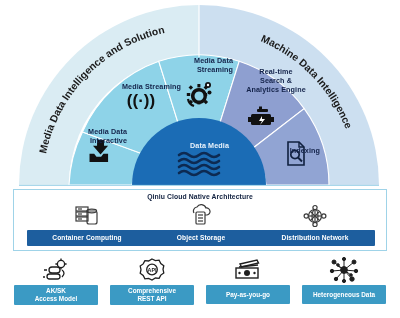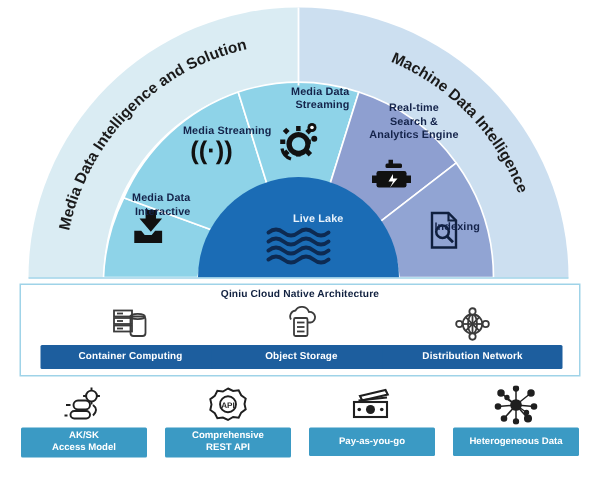--- a/index.html
+++ b/index.html
@@ -172,21 +172,21 @@
   </div>
   <div class="seg-text" style="left:240px;top:68px;width:72px;text-align:center;">
     <div>Real-time</div>
     <div>Search &amp;</div>
     <div>Analytics Engine</div>
   </div>
   <div class="seg-text" style="left:272px;top:135px;width:48px;margin-top:12px;">
     <div>Indexing</div>
   </div>
   <div class="seg-text" style="left:169px;top:142px;width:60px;color:#e8f2fb;">
-    <div>Live Lake</div>
+    <div>Data Media</div>
   </div>
 
   <div id="panel">
     <div id="panel-title">Qiniu Cloud Native Architecture</div>
 
     <div class="panel-col" style="left:13px;">
       <div class="ic">
         <svg width="26" height="24" viewBox="0 0 26 24">
           <g fill="none" stroke="#3b3b3b" stroke-width="1.2">
             <rect x="2" y="3" width="12" height="4"></rect>

